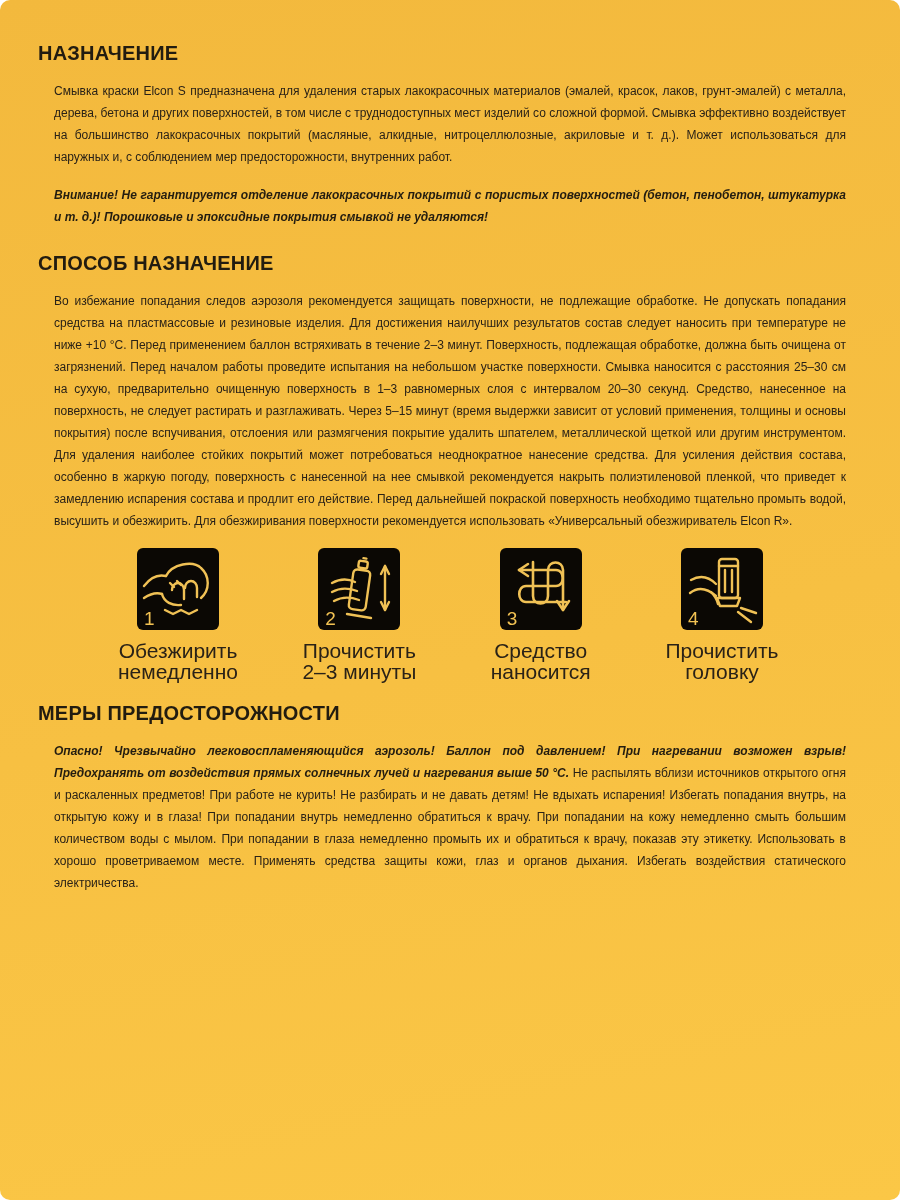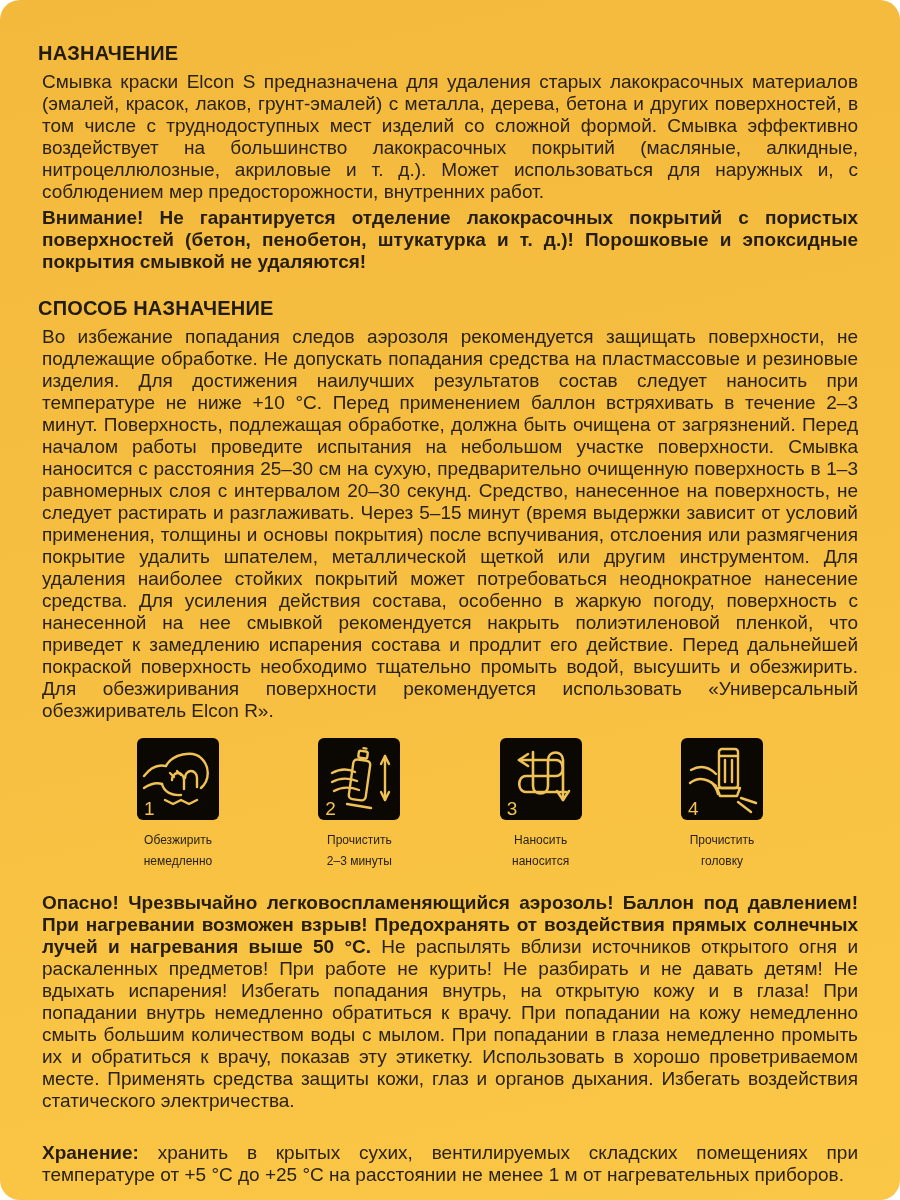--- a/index.html
+++ b/index.html
@@ -3,55 +3,55 @@
 <meta charset="utf-8">
 <style>
   html,body{margin:0;padding:0;}
   body{
     width:900px;height:1200px;background:#ffffff;
     font-family:"Liberation Sans","DejaVu Sans",sans-serif;
     overflow:hidden;
   }
   .label-sheet{
     position:relative;width:900px;height:1200px;box-sizing:border-box;
-    border-radius:20px;
+    border-radius:10px;
     background:linear-gradient(168deg,#f3b93d 0%,#f7c042 55%,#fbc746 100%);
     padding:42px 38px 0 38px;
     color:#2a2217;
   }
   .section{margin:0;}
   .section-title{
     margin:0 0 7px 0;
     font-size:20px;line-height:22px;font-weight:700;
     color:#221c10;letter-spacing:.2px;
   }
   .body-text{
-    margin:4px;font-size:19px;line-height:22px;text-align:justify;
+    margin:16px;font-size:12px;line-height:22px;text-align:justify;
     color:#2a2217;
   }
-  .bold{font-weight:700;color:#241d10;}
+  .bold{font-weight:700;color:#241d10;font-style:italic;}
   #purpose{margin-bottom:24px;}
   #application{margin-bottom:16px;}
   #precautions{margin-bottom:30px;}
   #disposal{margin-bottom:24px;}
   .steps-row{
     display:flex;justify-content:space-between;
     padding:0 60px;margin-bottom:20px;
   }
   .step{display:flex;flex-direction:column;align-items:center;width:160px;}
   .step-icon{
     position:relative;width:82px;height:82px;border-radius:6px;
     background:#0b0804;margin-bottom:10px;flex:none;
   }
   .step-icon svg{position:absolute;inset:0;width:82px;height:82px;}
   .step-num{
     position:absolute;left:7px;bottom:2px;
     color:#f2c253;font-size:19px;line-height:19px;font-weight:400;
   }
-  .step-label{font-size:12px;line-height:21px;text-align:center;color:#2a2217;}
+  .step-label{font-size:21px;line-height:21px;text-align:center;color:#2a2217;}
 </style>
 </head>
 <body>
 
 <div class="label-sheet">
 
   <div class="section" id="purpose">
     <h2 class="section-title">НАЗНАЧЕНИЕ</h2>
     <p class="body-text">Смывка краски Elcon S предназначена для удаления старых лакокрасочных материалов (эмалей, красок, лаков, грунт-эмалей) с металла, дерева, бетона и других поверхностей, в том числе с труднодоступных мест изделий со сложной формой. Смывка эффективно воздействует на большинство лакокрасочных покрытий (масляные, алкидные, нитроцеллюлозные, акриловые и т. д.). Может использоваться для наружных и, с соблюдением мер предосторожности, внутренних работ.</p>
     <p class="body-text bold">Внимание! Не гарантируется отделение лакокрасочных покрытий с пористых поверхностей (бетон, пенобетон, штукатурка и т. д.)! Порошковые и эпоксидные покрытия смывкой не удаляются!</p>
@@ -119,21 +119,21 @@
           <g fill="none" stroke="#f0c155" stroke-width="2.6" stroke-linecap="round" stroke-linejoin="round">
             <path d="M19 22 H56 C65 22 65 38 56 38 H26 C17 38 17 54 26 54 H66"></path>
             <path d="M19 22 l9 -6 M19 22 l9 6"></path>
             <path d="M33 14 V48 C33 58 48 58 48 48 V22 C48 12 63 12 63 22 V62"></path>
             <path d="M63 62 l-6 -9 M63 62 l6 -9"></path>
           </g>
         </svg>
         <span class="step-num">3</span>
       </div>
       <div class="step-label">
-        <div>Наносить</div>
+        <div>Средство</div>
         <div>наносится</div>
       </div>
     </div>
 
     <div class="step">
       <div class="step-icon">
         <svg viewBox="0 0 82 82">
           <g fill="none" stroke="#f0c155" stroke-width="2.4" stroke-linecap="round" stroke-linejoin="round">
             <rect x="38" y="11" width="19" height="39" rx="3"></rect>
             <path d="M38 18 H57"></path>
@@ -150,20 +150,20 @@
       </div>
       <div class="step-label">
         <div>Прочистить</div>
         <div>головку</div>
       </div>
     </div>
 
   </div>
 
   <div class="section" id="precautions">
+    <h2 class="section-title">МЕРЫ ПРЕДОСТОРОЖНОСТИ</h2>
     <p class="body-text"><span class="bold">Опасно! Чрезвычайно легковоспламеняющийся аэрозоль! Баллон под давлением! При нагревании возможен взрыв! Предохранять от воздействия прямых солнечных лучей и нагревания выше 50 °С.</span> <span>Не распылять вблизи источников открытого огня и раскаленных предметов! При работе не курить! Не разбирать и не давать детям! Не вдыхать испарения! Избегать попадания внутрь, на открытую кожу и в глаза! При попадании внутрь немедленно обратиться к врачу. При попадании на кожу немедленно смыть большим количеством воды с мылом. При попадании в глаза немедленно промыть их и обратиться к врачу, показав эту этикетку. Использовать в хорошо проветриваемом месте. Применять средства защиты кожи, глаз и органов дыхания. Избегать воздействия статического электричества.</span></p>
   </div>
 
   <div class="section" id="disposal">
-    <p class="body-text"><span class="bold">Хранение:</span> <span>хранить в крытых сухих, вентилируемых складских помещениях при температуре от +5 °С до +25 °С на расстоянии не менее 1 м от нагревательных приборов.</span></p>
   </div>
 
 </div>
 
 </body></html>

